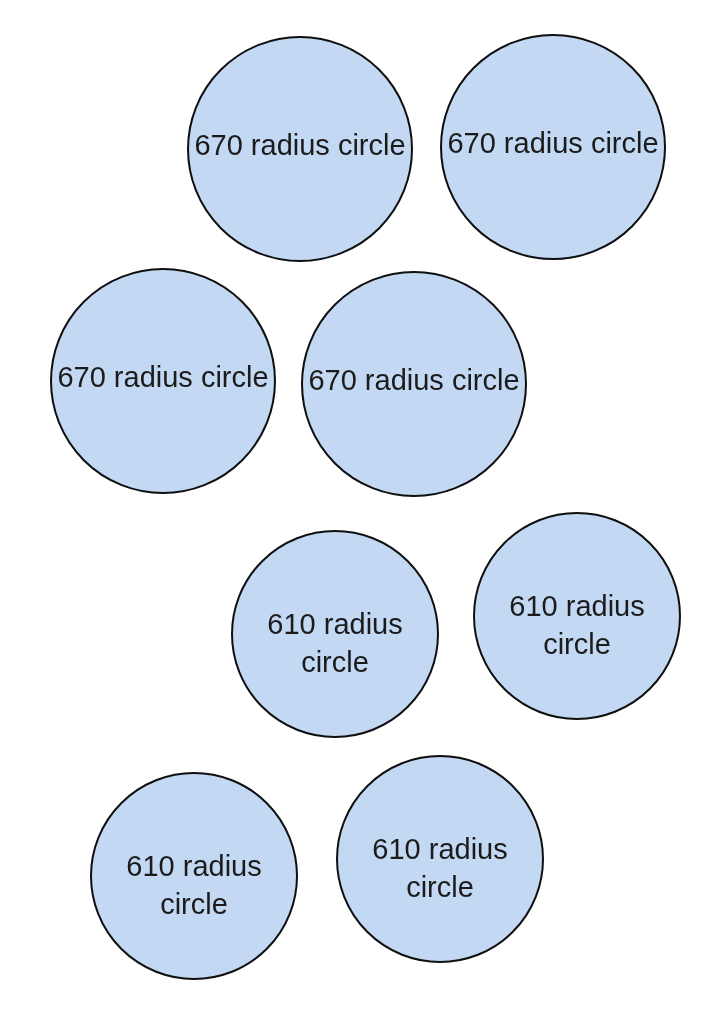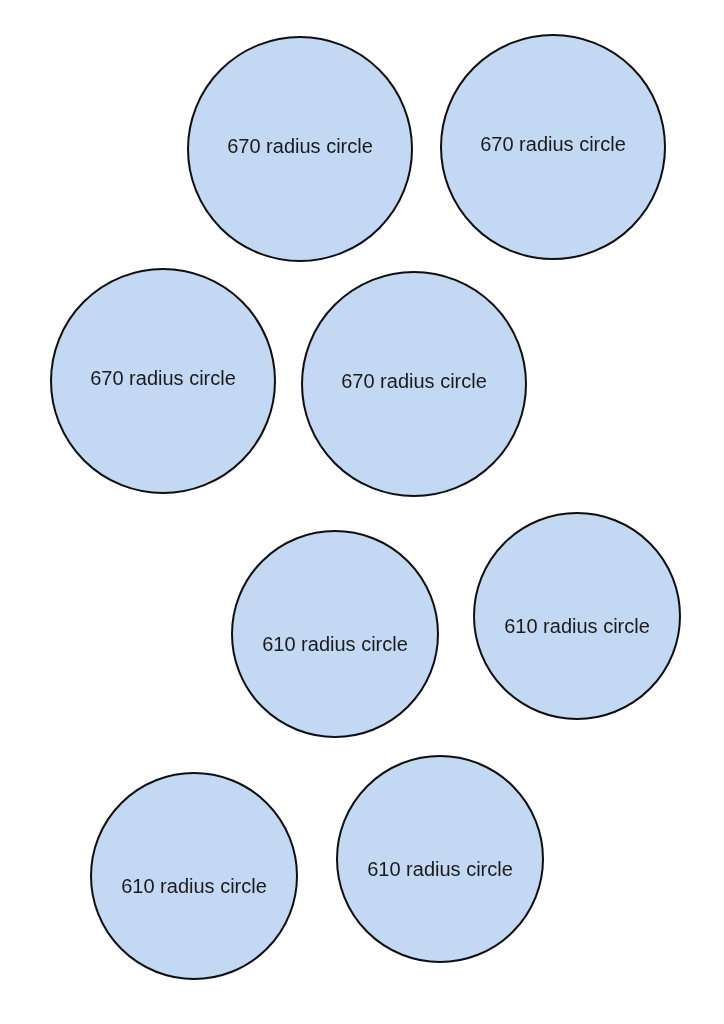--- a/index.html
+++ b/index.html
@@ -19,21 +19,21 @@
     position: absolute;
     box-sizing: border-box;
     border-radius: 50%;
     background: var(--circle-fill, #c3d8f3);
     border: 2px solid var(--circle-border, #0f0f0f);
     display: flex;
     align-items: center;
     justify-content: center;
     text-align: center;
     color: var(--text-color, #1b1b1b);
-    font-size: 20px;
+    font-size: 29px;
     line-height: 1.3;
   }
   .big   { width: 226px; height: 226px; }
   .small { width: 208px; height: 208px; }
   .big .label   { white-space: nowrap; transform: translateY(-3px); }
   .small .label { max-width: 160px; transform: translateY(10px); }
   .c1 { left: 187px; top: 36px;  }
   .c2 { left: 440px; top: 34px;  }
   .c3 { left: 50px;  top: 268px; }
   .c4 { left: 301px; top: 271px; }

